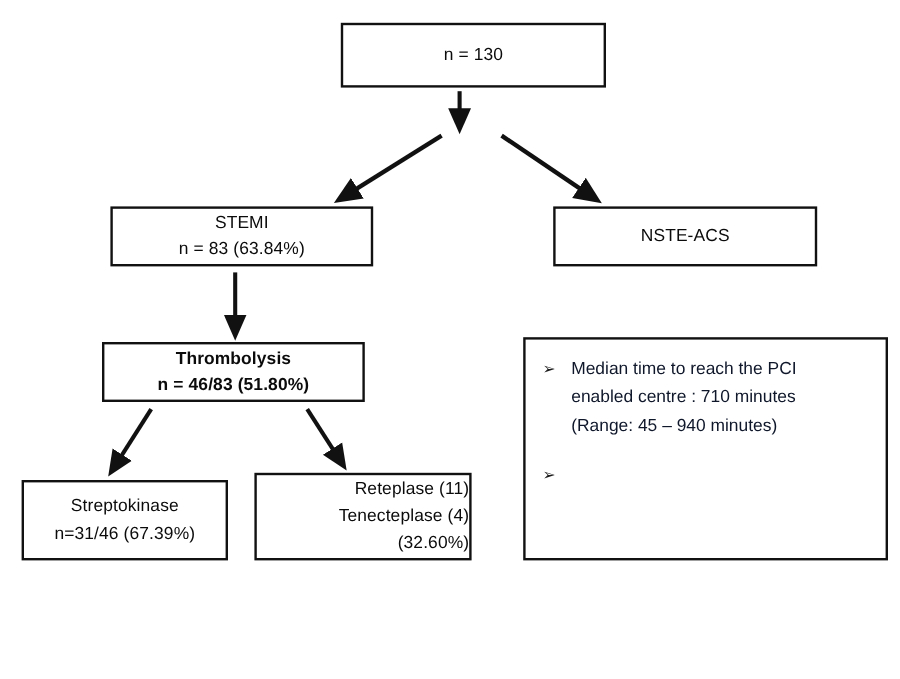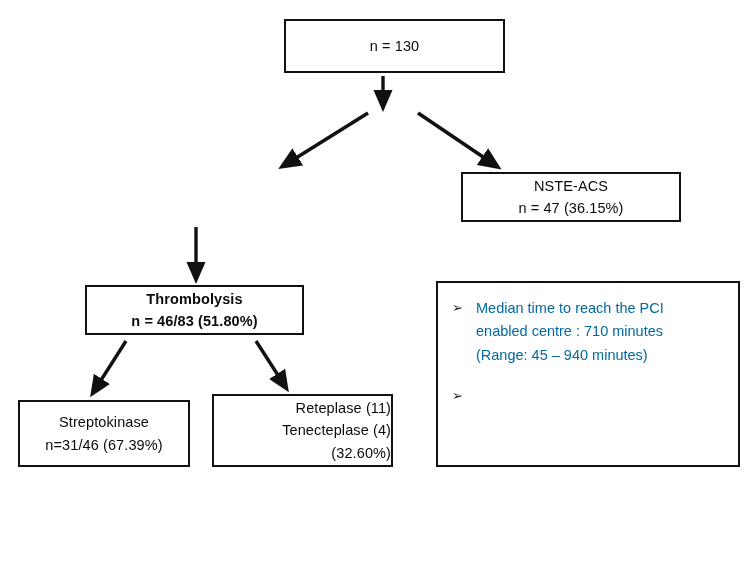--- a/index.html
+++ b/index.html
@@ -66,21 +66,21 @@
     width: 24px;
     padding-left: 4px;
     font-size: 13px;
     line-height: 1.62;
     color: #1a1a1a;
   }
   .bullet-text {
     flex: 1 1 auto;
     font-size: 14.5px;
     line-height: 1.62;
-    color: #0369a1;
+    color: #0f172a;
   }
   .bullet-text .ln { display: block; white-space: nowrap; }
 
   
   #arrow-layer {
     position: absolute;
     left: 0; top: 0;
     width: 750px; height: 566px;
     pointer-events: none;
   }
@@ -119,24 +119,27 @@
 
     <g>
       <line x1="256" y1="341" x2="283" y2="383" stroke="#111111" stroke-width="3.4" marker-end="url(#ah)"></line>
     </g>
   </svg>
 
   <div class="node" id="node-total">
     <span class="ln">n = 130</span>
   </div>
 
+  <div class="node" id="node-stemi">
+    <span class="ln">STEMI</span>
+    <span class="ln">n = 83 (63.84%)</span>
+  </div>
 
   <div class="node" id="node-nsteacs">
     <span class="ln">NSTE-ACS</span>
-    <span class="ln">n = 47 (36.15%)</span>
   </div>
 
   <div class="node" id="node-thrombo">
     <span class="ln">Thrombolysis</span>
     <span class="ln">n = 46/83 (51.80%)</span>
   </div>
 
   <div class="node" id="node-strepto">
     <span class="ln">Streptokinase</span>
     <span class="ln">n=31/46 (67.39%)</span>

